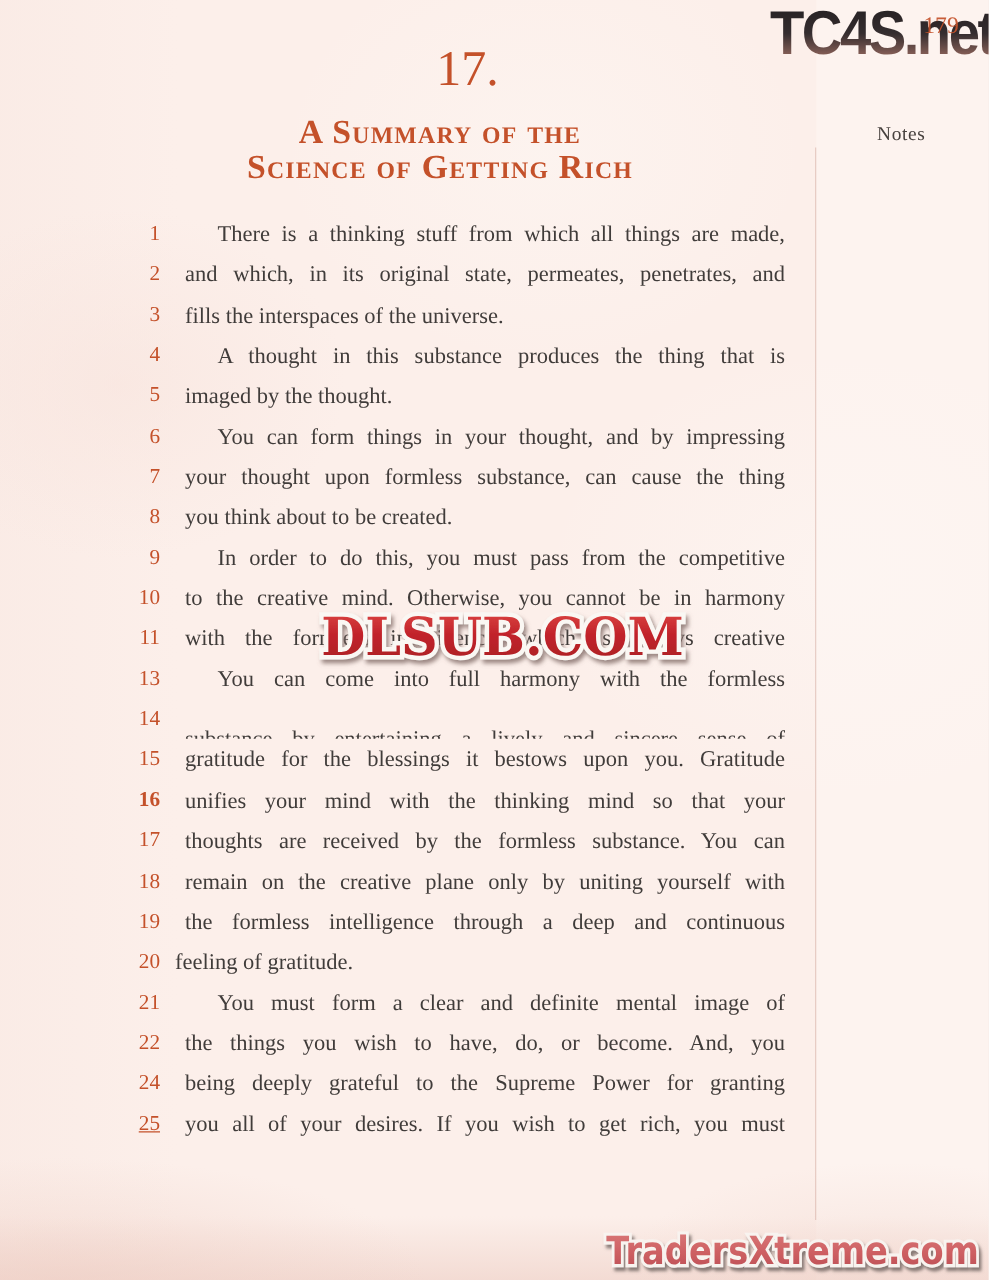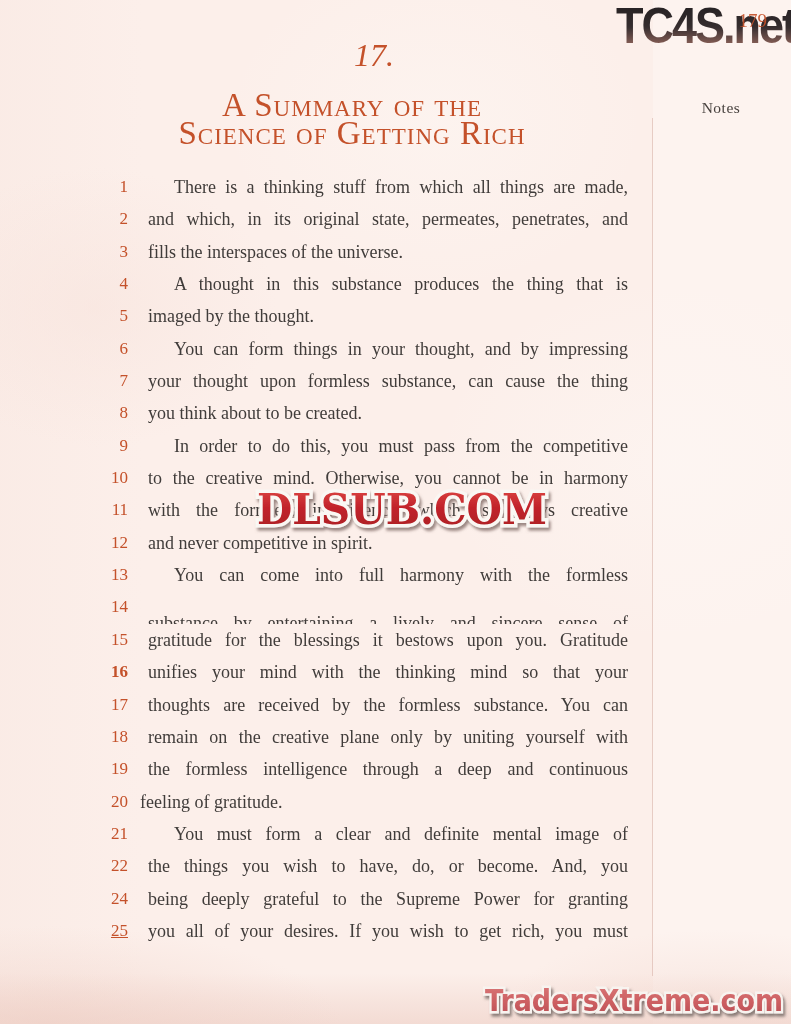--- a/index.html
+++ b/index.html
@@ -16,23 +16,23 @@
       radial-gradient(340px 260px at 85% 45%, rgba(253,247,244,.55), transparent 70%),
       linear-gradient(180deg, rgba(253,243,238,.0) 95%, rgba(236,203,193,.55) 100%),
       linear-gradient(90deg, rgba(249,233,227,.6) 0%, rgba(252,239,234,0) 18%);}
   
   #notes-col-bg{position:absolute;left:653px;top:0;width:138px;height:1024px;
     background:rgba(255,252,250,.35);z-index:0;}
   #notes-divider{position:absolute;left:652px;top:118px;width:1px;height:858px;
     background:rgba(206,162,151,.45);z-index:2;}
 
   .chapter-number{position:absolute;top:38px;left:0;width:748px;text-align:center;
-    font-size:32px;line-height:34px;z-index:2;font-style:italic;}
+    font-size:40px;line-height:34px;z-index:2;}
   .chapter-title{position:absolute;top:91px;left:100px;width:504px;text-align:center;
-    font-variant:small-caps;font-weight:400;font-size:33px;line-height:28px;
+    font-variant:small-caps;font-weight:700;font-size:27px;line-height:28px;
     letter-spacing:1px;z-index:2;}
   .notes-label{position:absolute;top:99px;left:653px;width:136px;text-align:center;
     font-size:15.5px;color:#47413e;letter-spacing:.5px;z-index:2;}
 
   #lines{position:absolute;left:74px;top:171px;width:556px;z-index:2;}
   .row{display:flex;height:32.35px;line-height:32.35px;}
   .num{width:54px;text-align:right;font-size:17px;flex:0 0 54px;}
   .txt{margin-left:20px;width:480px;font-size:18px;color:#403c3a;
     text-align:justify;text-align-last:justify;overflow:hidden;white-space:nowrap;}
   .txt.nojust{text-align:left;text-align-last:auto;}
@@ -111,24 +111,20 @@
       </div>
       <div class="row">
         <span class="num" style="color: rgb(196, 81, 42);">10</span>
         <span class="txt" style="white-space: normal;">to the creative mind. Otherwise, you cannot be in harmony</span>
       </div>
       <div class="row">
         <span class="num" style="color: rgb(196, 81, 42);">11</span>
         <span class="txt" style="white-space: normal;">with the formless intelligence, which is always creative</span>
       </div>
       <div class="row">
-        <span class="num" style="color: rgb(196, 81, 42);">12</span>
-        <span class="txt nojust" style="white-space: normal;">and never competitive in spirit.</span>
-      </div>
-      <div class="row">
         <span class="num" style="color: rgb(196, 81, 42);">13</span>
         <span class="txt indent" style="white-space: normal;">You can come into full harmony with the formless</span>
       </div>
       <div class="row">
         <span class="num" style="color: rgb(196, 81, 42);">14</span>
         <span class="txt" style="white-space: normal; margin-top: 16px;">substance by entertaining a lively and sincere sense of</span>
       </div>
       <div class="row">
         <span class="num" style="color: rgb(196, 81, 42);">15</span>
         <span class="txt" style="white-space: normal;">gratitude for the blessings it bestows upon you. Gratitude</span>

